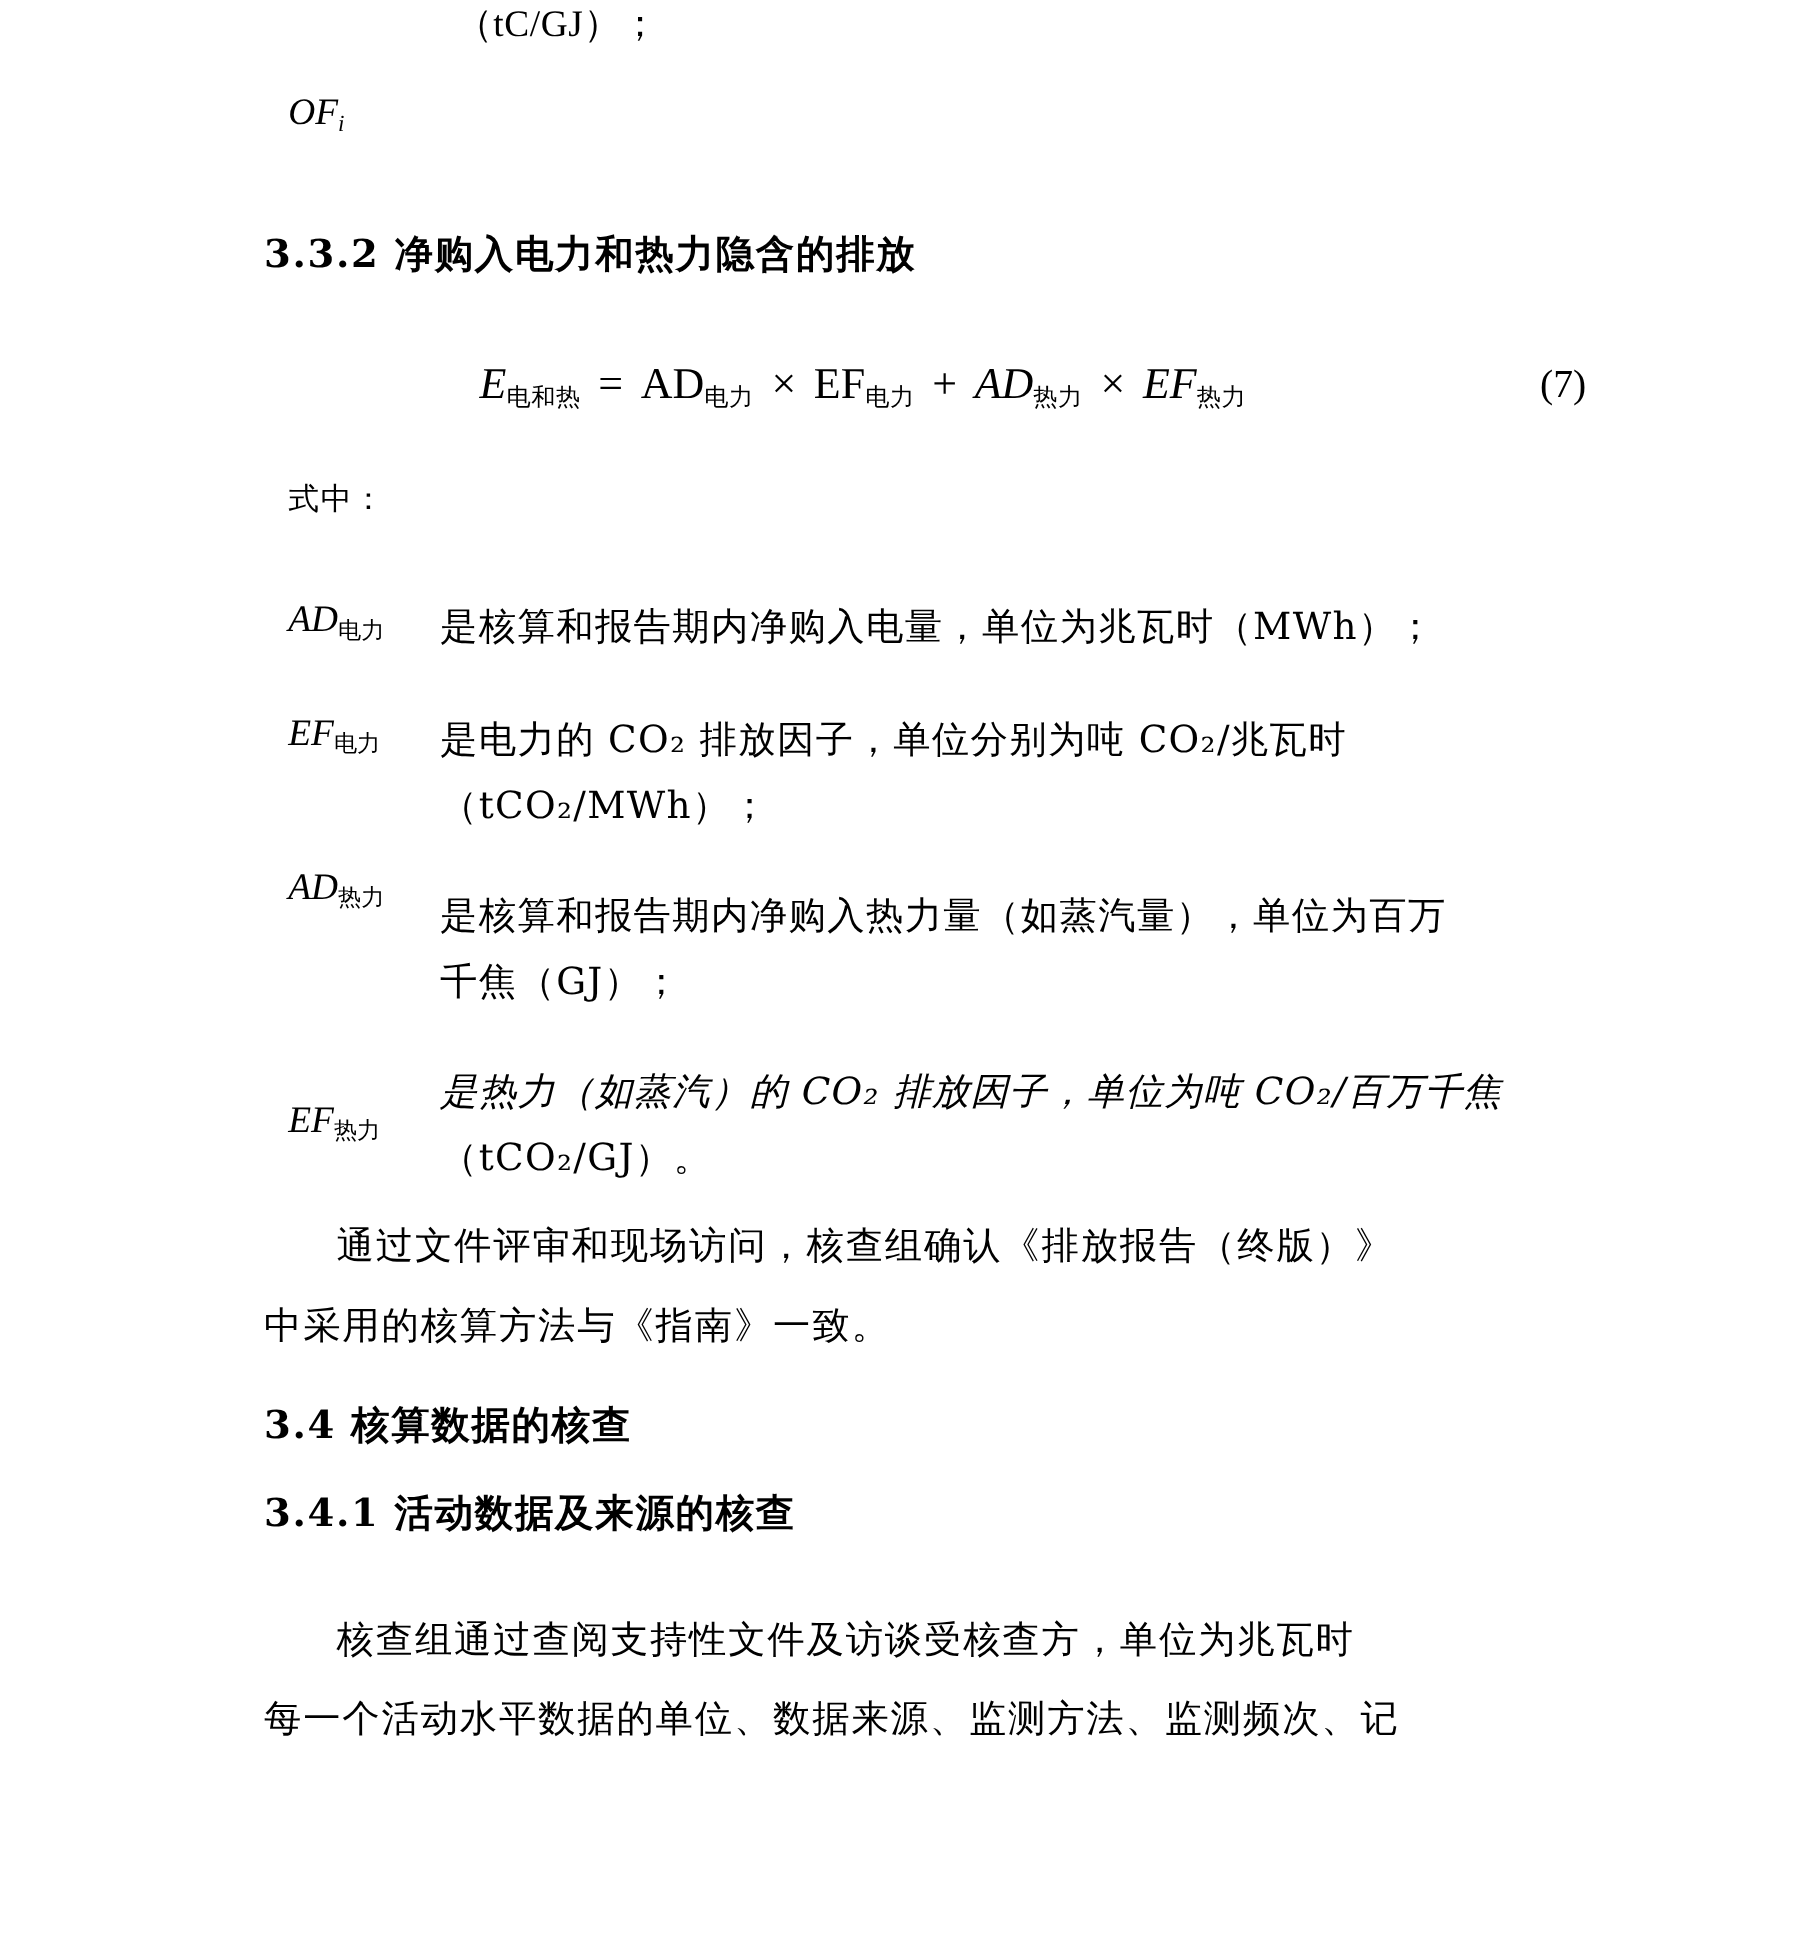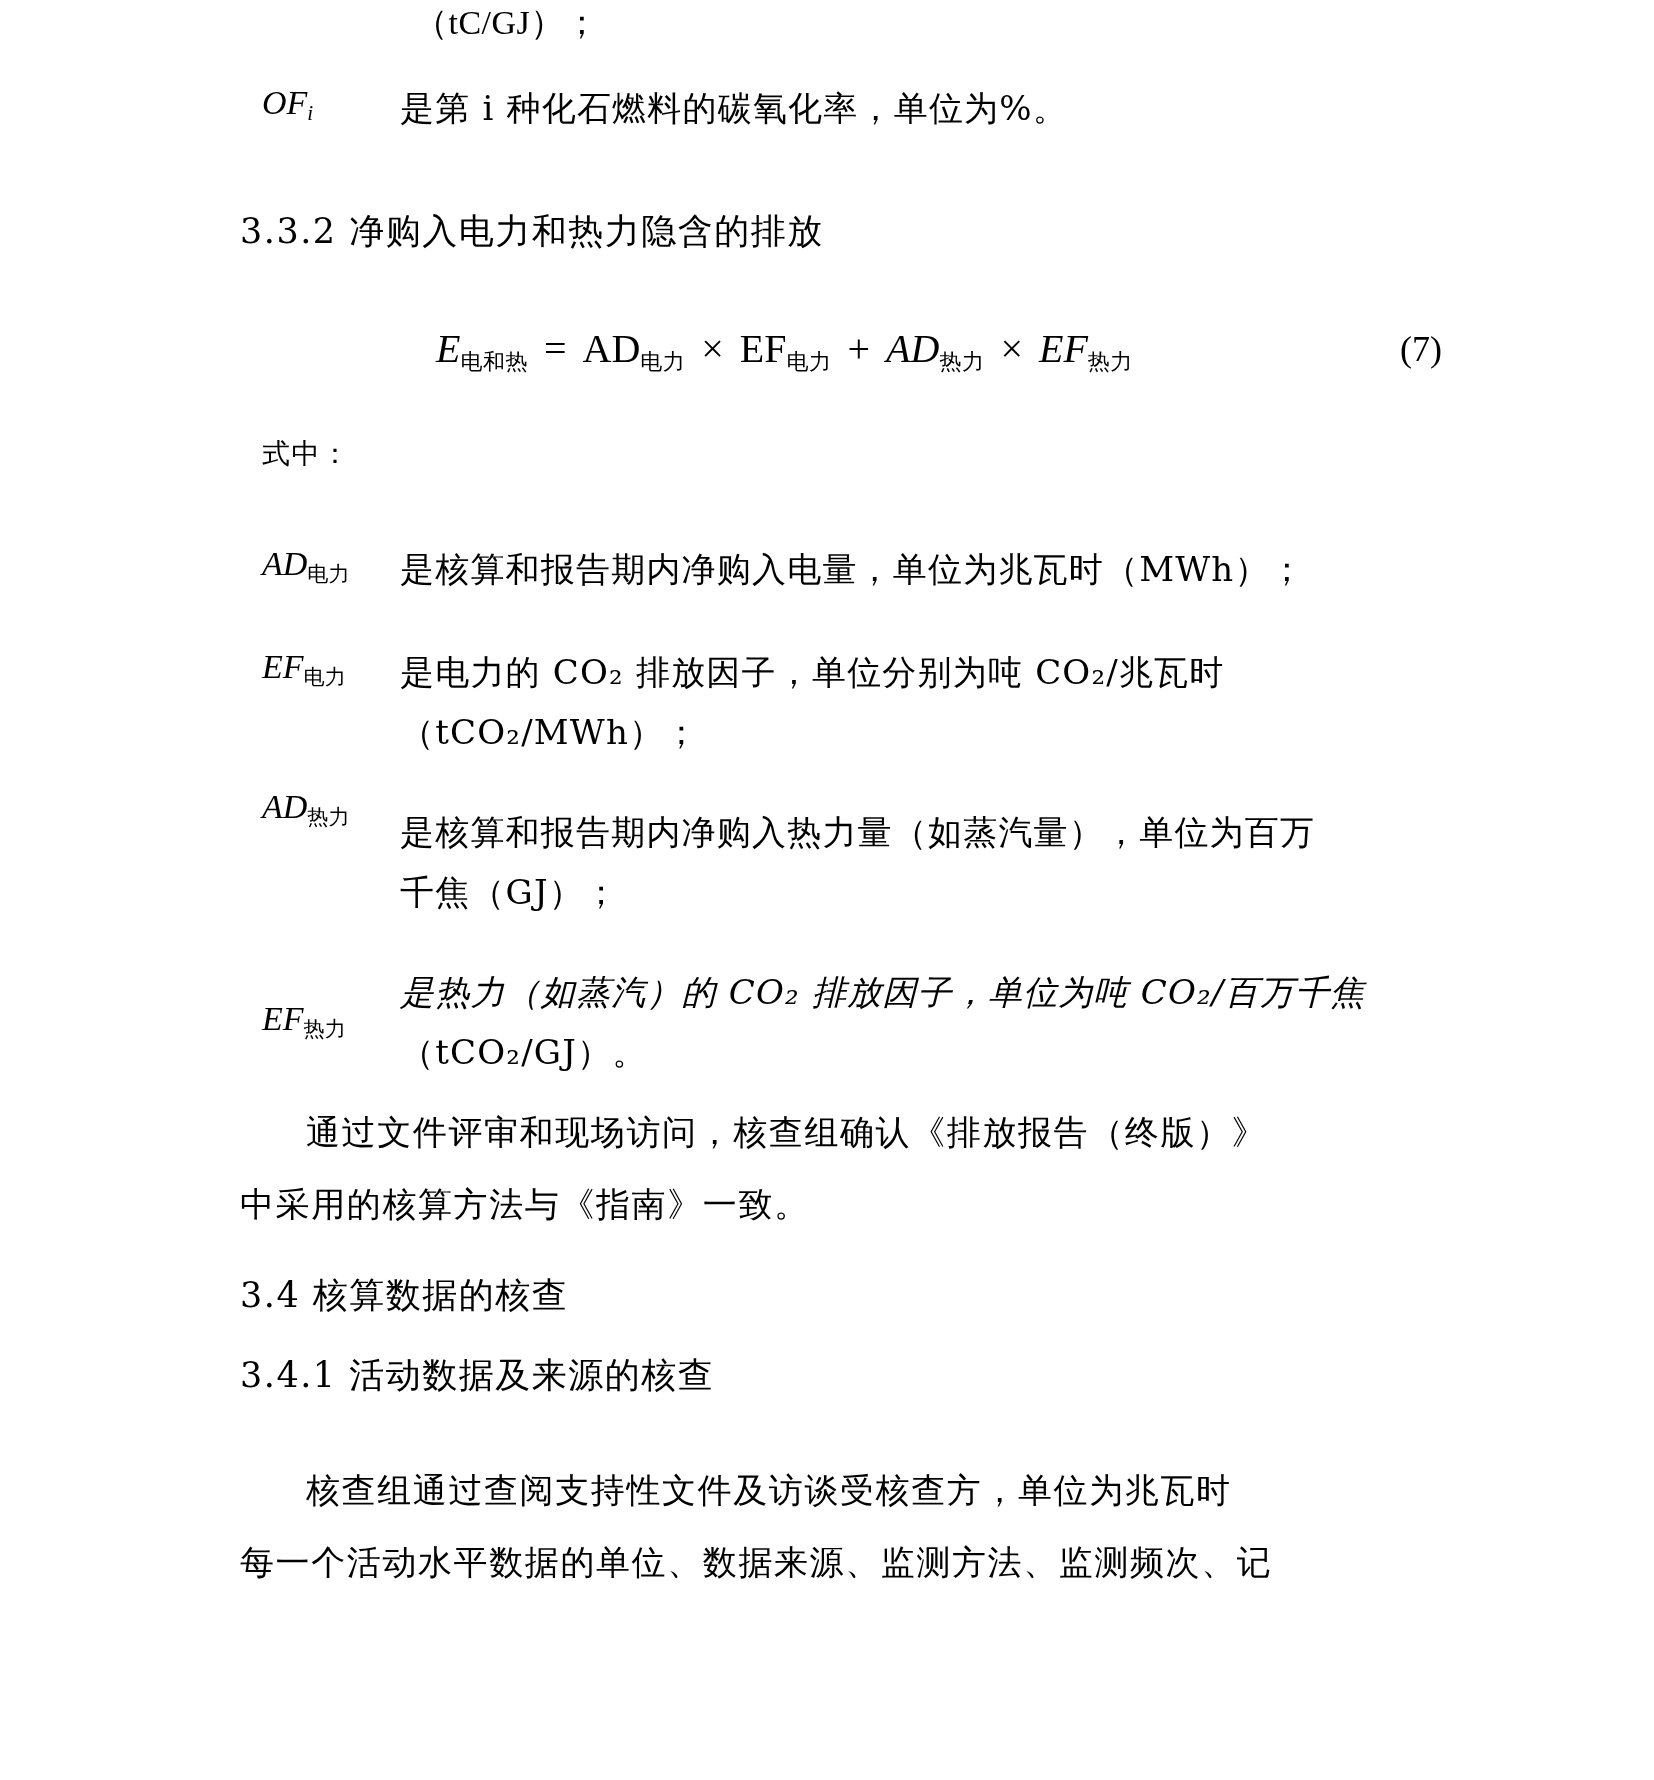--- a/index.html
+++ b/index.html
@@ -26,21 +26,21 @@
     letter-spacing: 0.5px;
   }
   .cjk {
     font-family: "DejaVu Serif", "Liberation Serif", serif;
     font-size: 28px;
     letter-spacing: 1.5px;
   }
   .heading {
     position: absolute;
     white-space: nowrap;
-    font-weight: normal;
+    font-weight: bold;
     font-size: 35px;
     font-family: "DejaVu Serif", "Liberation Serif", serif;
     letter-spacing: 1.5px;
   }
 
   
   .sym {
     position: absolute;
     white-space: nowrap;
     font-style: italic;
@@ -105,21 +105,20 @@
   }
 </style>
 </head>
 <body>
 
 <div class="page">
 
   <div class="line" style="left:414px; top:6px;">（tC/GJ）；</div>
 
   <div class="sym" style="left:262px; top:84px;">OF<sub class="ital-sub">i</sub></div>
-  <div class="desc" style="left:400px; top:86px;">是第 i 种化石燃料的碳氧化率，单位为%。</div>
 
   <div class="heading" style="left:240px; top:208px;">3.3.2 净购入电力和热力隐含的排放</div>
 
   <div class="formula" style="left:436px; top:325px;">
     <span class="it">E</span><sub>电和热</sub>
     <span class="op">=</span>
     <span class="up">AD</span><sub>电力</sub>
     <span class="op">×</span>
     <span class="up">EF</span><sub>电力</sub>
     <span class="op">+</span>

